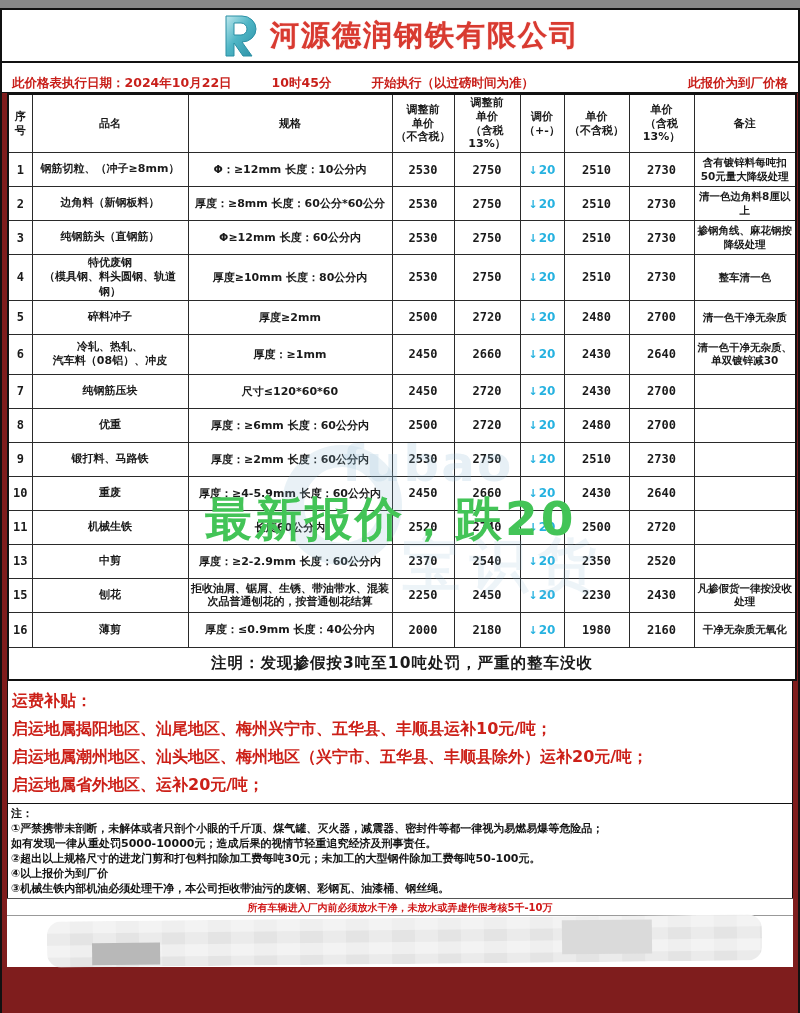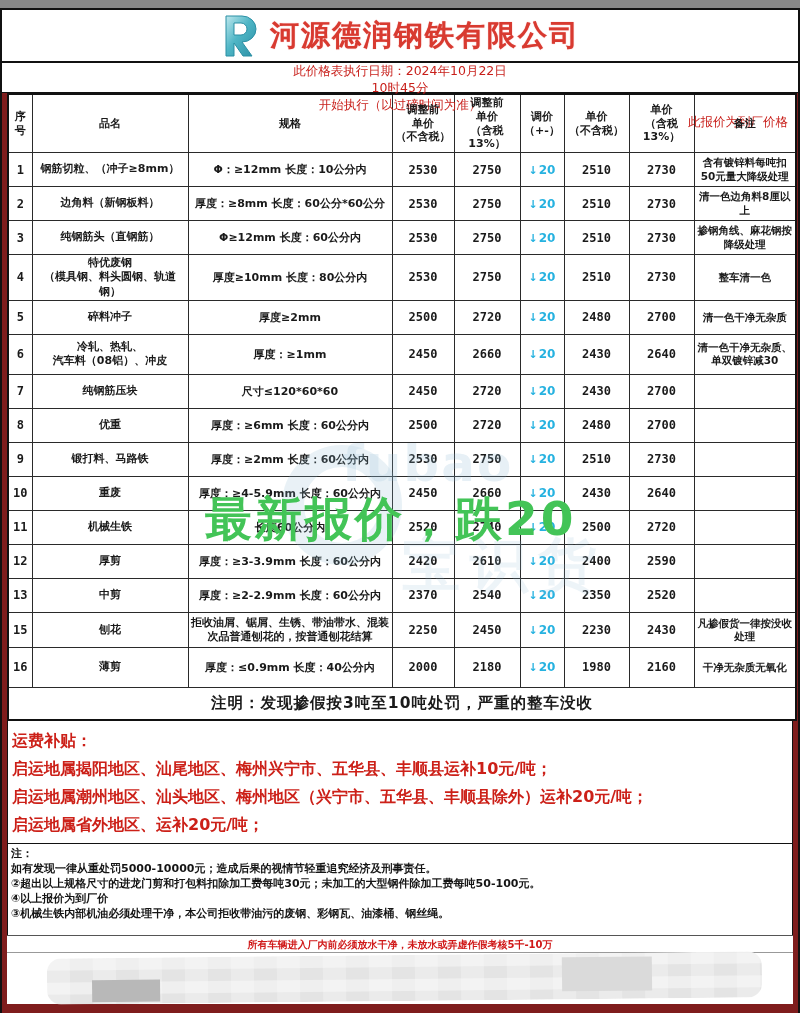--- a/index.html
+++ b/index.html
@@ -9,22 +9,22 @@
     background:#7f1d1d; border:2px solid #111; overflow:hidden;
     font-family:"DejaVu Sans","Liberation Sans",sans-serif; color:#1a1a1a;
   }
   
   .co-header { height:51px; display:flex; align-items:center; justify-content:center; gap:10px; background:#fff; }
   .logo { width:40px; height:44px; flex:0 0 auto; }
   .co-name { font-size:29px; font-weight:bold; color:#d83a30; letter-spacing:2px;
              text-shadow:0 0 1px #e88; }
   
   .info-bar { height:32px; border-top:2px solid #111; border-bottom:1px solid #111;
-              display:flex; align-items:center; padding:0 10px; color:#c81f1a;
-              font-weight:normal; font-size:12.5px; background:#fff;flex-direction:column; }
+              display:flex; align-items:flex-end; padding:0 10px; color:#c81f1a;
+              font-weight:bold; font-size:12.5px; background:#fff; }
   .info-bar .gap1 { width:40px; } .info-bar .gap2 { width:40px; }
   .info-bar .right { margin-left:auto; }
   
   table.price { border-collapse:collapse; table-layout:fixed; width:788px; margin:0 5px;
                 border:2px solid #111; background:#fff; }
   table.price th, table.price td {
     border:1px solid #2a2a2a; text-align:center; vertical-align:middle;
     font-weight:bold; padding:1px 2px; overflow:hidden;
   }
   table.price th { font-size:11px; line-height:1.25; white-space:pre-line; height:50px; }
@@ -281,33 +281,20 @@
       <td class="c-num">2520</td>
       <td class="c-num">2740</td>
       <td class="c-adj">
         <span class="arr">↓</span><span>20</span>
       </td>
       <td class="c-num">2500</td>
       <td class="c-num">2720</td>
       <td class="c-remark"></td>
     </tr>
 
-    <tr class="pr">
-      <td class="c-num">12</td>
-      <td class="c-name">厚剪</td>
-      <td class="c-spec">厚度：≥3-3.9mm 长度：60公分内</td>
-      <td class="c-num">2420</td>
-      <td class="c-num">2610</td>
-      <td class="c-adj">
-        <span class="arr">↓</span><span>20</span>
-      </td>
-      <td class="c-num">2400</td>
-      <td class="c-num">2590</td>
-      <td class="c-remark"></td>
-    </tr>
 
     <tr class="pr">
       <td class="c-num">13</td>
       <td class="c-name">中剪</td>
       <td class="c-spec">厚度：≥2-2.9mm 长度：60公分内</td>
       <td class="c-num">2370</td>
       <td class="c-num">2540</td>
       <td class="c-adj">
         <span class="arr">↓</span><span>20</span>
       </td>
@@ -357,20 +344,21 @@
     <div id="freight-lines">
         <div>启运地属揭阳地区、汕尾地区、梅州兴宁市、五华县、丰顺县运补10元/吨；</div>
         <div>启运地属潮州地区、汕头地区、梅州地区（兴宁市、五华县、丰顺县除外）运补20元/吨；</div>
         <div>启运地属省外地区、运补20元/吨；</div>
       </div>
   </div>
 
   <div class="notes">
     <div>注：</div>
     <div id="note-lines">
+        <div>①严禁携带未剖断，未解体或者只剖个小眼的千斤顶、煤气罐、灭火器，减震器、密封件等都一律视为易燃易爆等危险品；</div>
         <div>如有发现一律从重处罚5000-10000元；造成后果的视情节轻重追究经济及刑事责任。</div>
         <div>②超出以上规格尺寸的进龙门剪和打包料扣除加工费每吨30元；未加工的大型钢件除加工费每吨50-100元。</div>
         <div>④以上报价为到厂价</div>
         <div>③机械生铁内部机油必须处理干净，本公司拒收带油污的废钢、彩钢瓦、油漆桶、钢丝绳。</div>
       </div>
   </div>
 
   <div class="warning">所有车辆进入厂内前必须放水干净，未放水或弄虚作假考核5千-10万</div>
 
   <div class="mosaic-wrap">

